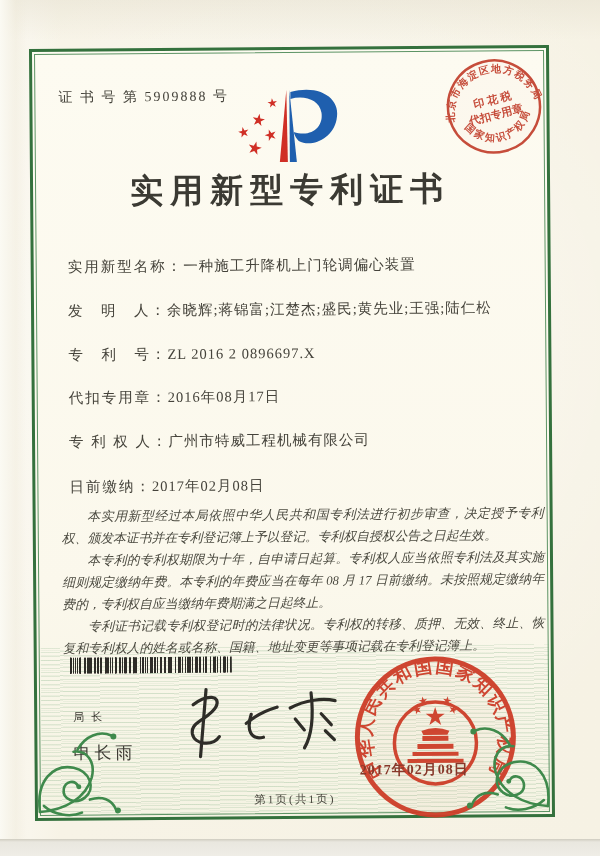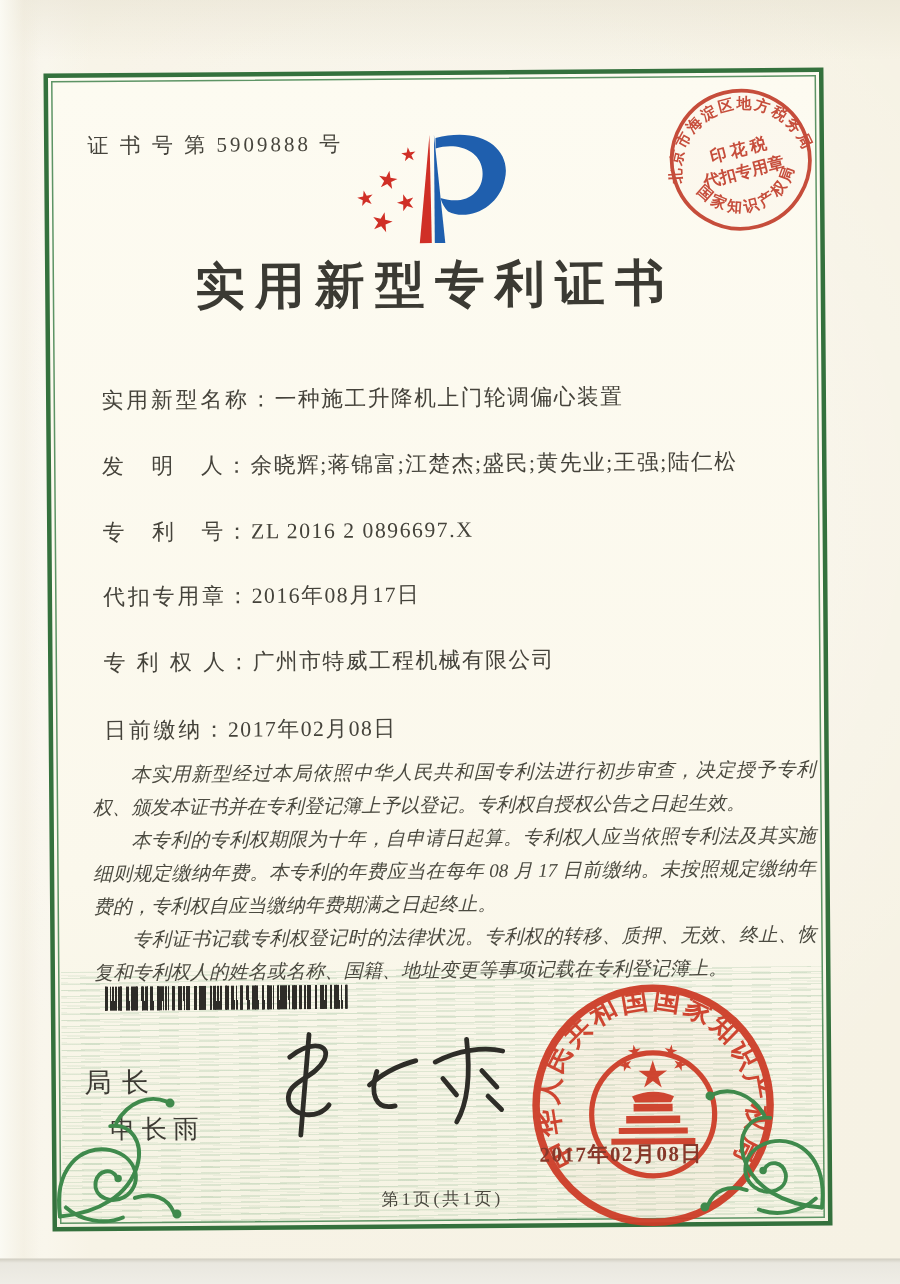--- a/index.html
+++ b/index.html
@@ -52,21 +52,21 @@
   .paras{position:absolute;left:26px;top:454px;width:482px;
     font-size:12.8px;line-height:1.72;color:#4b4a40;text-align:justify;font-style:italic;}
   .paras p{margin:0;text-indent:2em;}
 
   .barcode{position:absolute;left:33px;top:606px;width:162px;height:16px;
     background:
       repeating-linear-gradient(90deg,#2e2c28 0 1.5px,transparent 1.5px 5px),
       repeating-linear-gradient(90deg,#2e2c28 0 1px,transparent 1px 3.5px),
       repeating-linear-gradient(90deg,#2e2c28 0 2px,transparent 2px 9px);}
 
-  .director-label{position:absolute;left:19px;top:658px;font-size:18px;color:#3c3a33;letter-spacing:7px;}
+  .director-label{position:absolute;left:36px;top:658px;font-size:11px;color:#3c3a33;letter-spacing:7px;}
   .director-name{position:absolute;left:36px;top:690px;font-size:17px;color:#3c3a33;letter-spacing:4px;}
   .signature{position:absolute;left:126px;top:636px;}
 
   .seal{position:absolute;left:312px;top:602px;opacity:0.95;}
   .seal-date{position:absolute;left:322px;top:712px;width:190px;font-size:14px;font-weight:700;
     color:#87382a;letter-spacing:1px;white-space:nowrap;}
 
   .tax-stamp{position:absolute;left:410px;top:6px;opacity:0.93;transform:rotate(-14deg);}
 
   .page-info{position:absolute;left:0;top:742px;width:100%;text-align:center;

